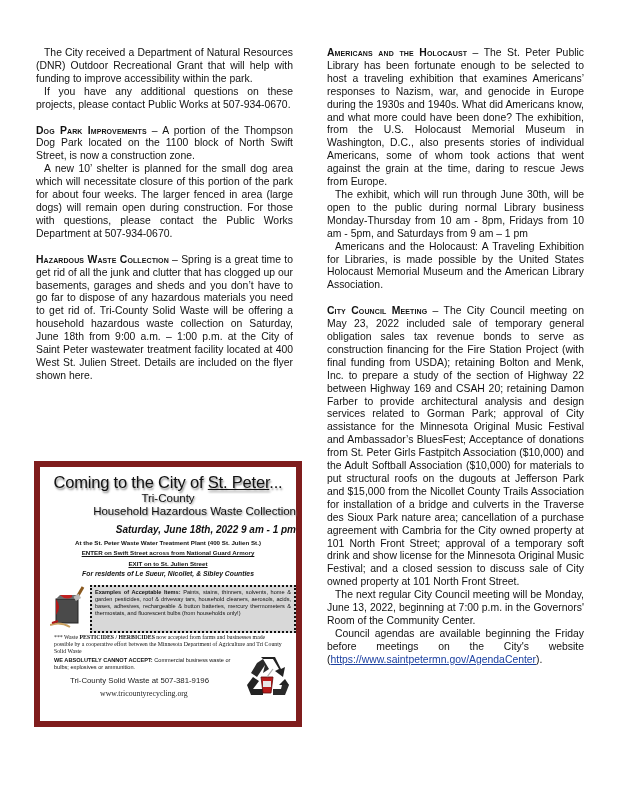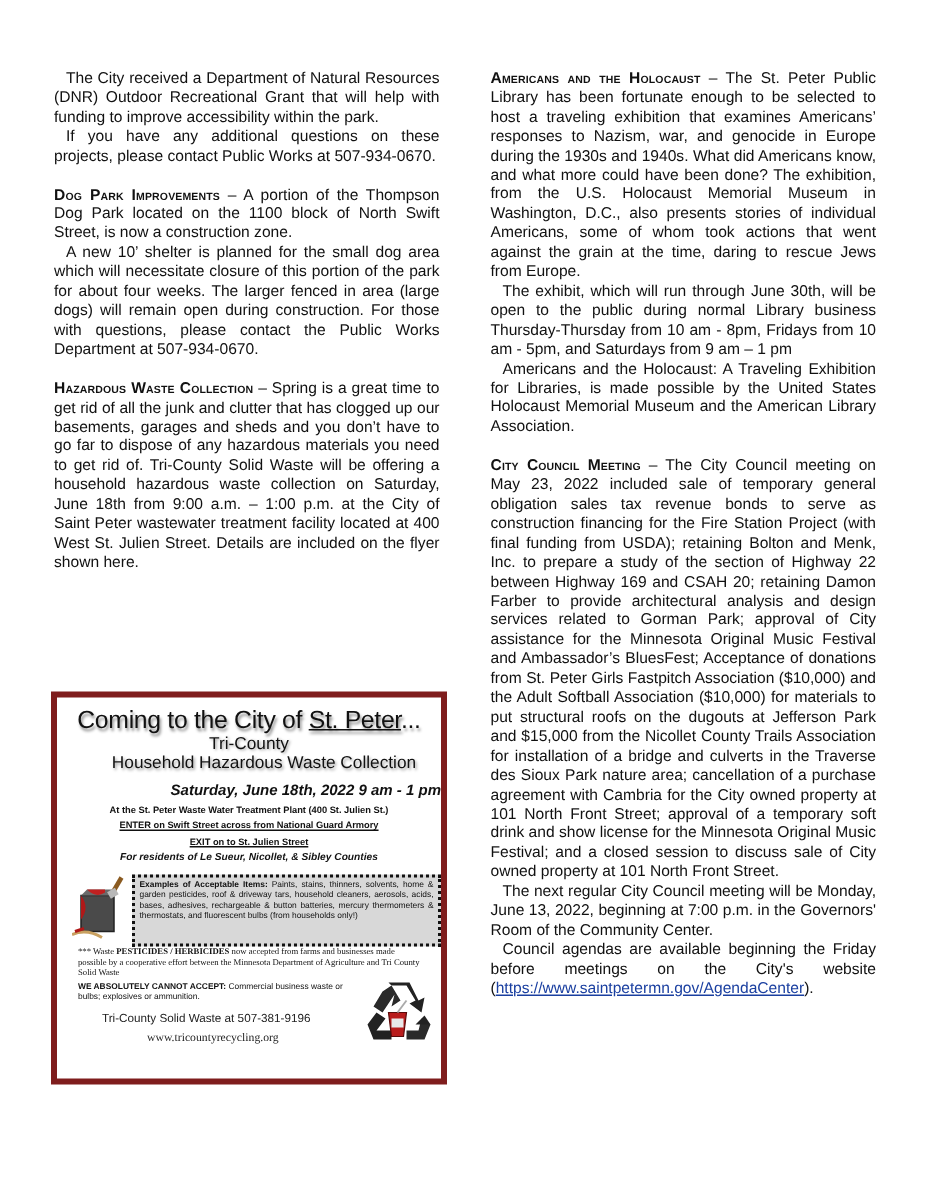--- a/index.html
+++ b/index.html
@@ -9,27 +9,27 @@
   .col-left { left: 36px; }
   .col-right { left: 327px; width: 257px; }
   .col p { margin: 0; text-align: justify; }
   .col p.indent { text-indent: 8px; }
   .col p.gap { margin-top: 13px; }
   .head { font-weight: bold; font-variant: small-caps; letter-spacing: 0.1px; }
   a.link { color: #1a3fa0; text-decoration: underline; margin-top: 12px; }
 
   
   .flyer { position: absolute; left: 34px; top: 461px; width: 256px; height: 254px;
-           border: 4px solid #7f1d1d; background: #fff; font-family: "Liberation Sans", sans-serif; text-decoration: underline; }
+           border: 6px solid #7f1d1d; background: #fff; font-family: "Liberation Sans", sans-serif; text-decoration: underline; }
   .fl-title { position: absolute; top: 6px; left: 0; width: 100%; text-align: center;
               font-size: 16.5px; color: #111; text-shadow: 1px 2px 2px #888; letter-spacing: -0.2px; }
   .fl-title u { text-decoration: underline; }
   .fl-sub1 { position: absolute; top: 25px; left: 0; width: 100%; text-align: center;
              font-size: 11.5px; text-shadow: 1px 1px 2px #999; }
-  .fl-sub2 { position: absolute; top: 38px; left: 10px; width: 100%; text-align: center;
+  .fl-sub2 { position: absolute; top: 38px; left: 0; width: 100%; text-align: right;
              font-size: 11.5px; text-shadow: 1px 1px 2px #999; }
   .fl-date { position: absolute; top: 57px; left: 0; width: 100%; text-align: right;
              font-size: 10px; font-weight: bold; font-style: italic; }
   .fl-line { position: absolute; left: 0; width: 100%; text-align: center; font-size: 6.2px; font-weight: bold; }
   .fl-l1 { top: 72px; }
   .fl-l2 { top: 82px; text-decoration: underline; }
   .fl-l3 { top: 93px; text-decoration: underline; }
   .fl-res { position: absolute; top: 103px; left: 0; width: 100%; text-align: center;
             font-size: 6.8px; font-weight: bold; font-style: italic; }
   .fl-paint { position: absolute; left: 10px; top: 118px; width: 36px; height: 46px; }
@@ -96,19 +96,19 @@
     <path d="M30 40 L42 40 L46 30 L40 26 L38 34 L30 34 Z" fill="#2a2a2a"></path>
     <path d="M42 24 L46 30 L36 30 Z" fill="#222"></path>
     <path d="M18 22 L30 22 L28 38 L20 38 Z" fill="#b81c1c" stroke="#5a0a0a" stroke-width="0.8"></path>
     <rect x="20" y="26" width="8" height="6" fill="#e8e8e8"></rect>
     <line x1="24" y1="22" x2="30" y2="14" stroke="#aaa" stroke-width="1.2"></line>
   </svg>
 </div>
 
 <div class="col col-right">
   <p><span class="head">Americans and the Holocaust</span><span> – The St. Peter Public Library has been fortunate enough to be selected to host a traveling exhibition that examines Americans’ responses to Nazism, war, and genocide in Europe during the 1930s and 1940s. What did Americans know, and what more could have been done? The exhibition, from the U.S. Holocaust Memorial Museum in Washington, D.C., also presents stories of individual Americans, some of whom took actions that went against the grain at the time, daring to rescue Jews from Europe.</span></p>
-  <p class="indent">The exhibit, which will run through June 30th, will be open to the public during normal Library business Thursday-Thursday from 10 am - 8pm, Fridays from 10 am - 5pm, and Saturdays from 9 am – 1 pm</p>
+  <p class="indent">The exhibit, which will run through June 30th, will be open to the public during normal Library business Monday-Thursday from 10 am - 8pm, Fridays from 10 am - 5pm, and Saturdays from 9 am – 1 pm</p>
   <p class="indent">Americans and the Holocaust: A Traveling Exhibition for Libraries, is made possible by the United States Holocaust Memorial Museum and the American Library Association.</p>
 
   <p class="gap"><span class="head">City Council Meeting</span><span> – The City Council meeting on May 23, 2022 included sale of temporary general obligation sales tax revenue bonds to serve as construction financing for the Fire Station Project (with final funding from USDA); retaining Bolton and Menk, Inc. to prepare a study of the section of Highway 22 between Highway 169 and CSAH 20; retaining Damon Farber to provide architectural analysis and design services related to Gorman Park; approval of City assistance for the Minnesota Original Music Festival and Ambassador’s BluesFest; Acceptance of donations from St. Peter Girls Fastpitch Association ($10,000) and the Adult Softball Association ($10,000) for materials to put structural roofs on the dugouts at Jefferson Park and $15,000 from the Nicollet County Trails Association for installation of a bridge and culverts in the Traverse des Sioux Park nature area; cancellation of a purchase agreement with Cambria for the City owned property at 101 North Front Street; approval of a temporary soft drink and show license for the Minnesota Original Music Festival; and a closed session to discuss sale of City owned property at 101 North Front Street.</span></p>
   <p class="indent">The next regular City Council meeting will be Monday, June 13, 2022, beginning at 7:00 p.m. in the Governors' Room of the Community Center.</p>
   <p class="indent"><span>Council agendas are available beginning the Friday before meetings on the City's website (</span><a class="link">https://www.saintpetermn.gov/AgendaCenter</a><span>).</span></p>
 </div>
 
 </body></html>

